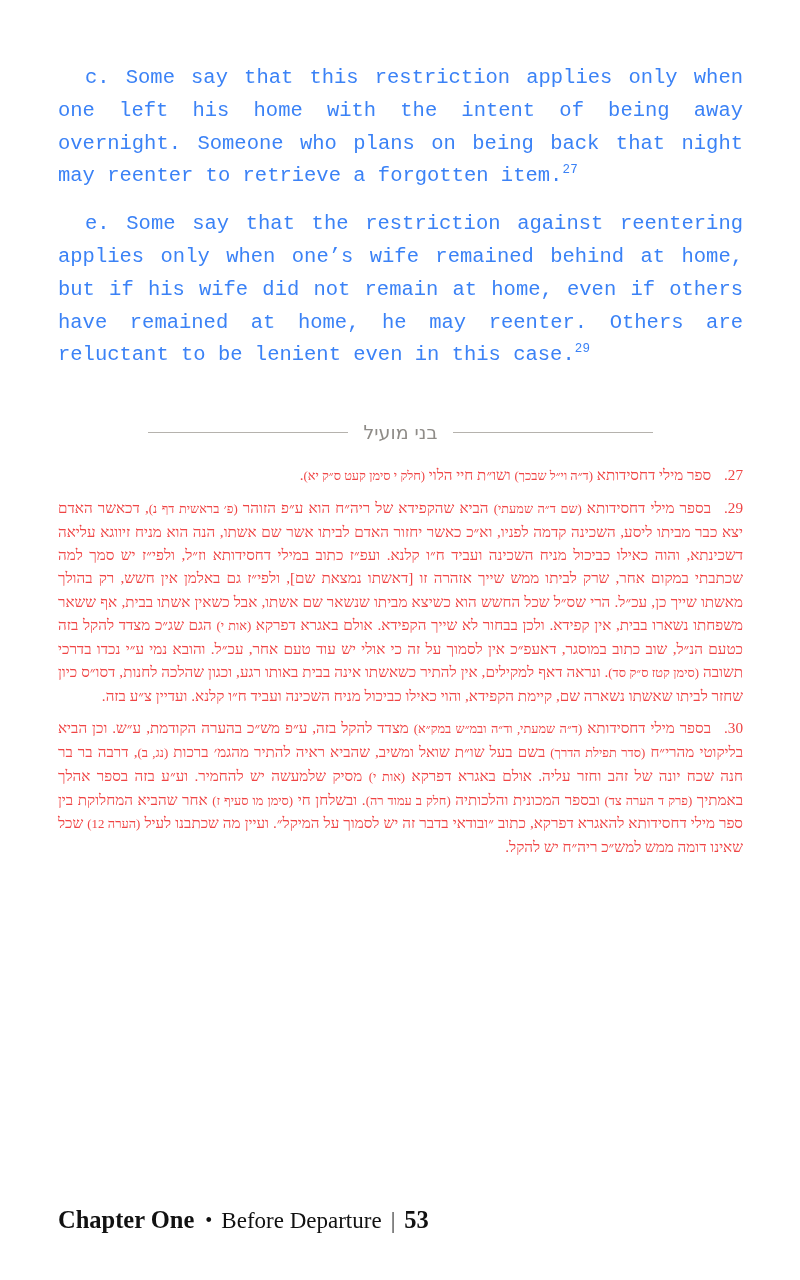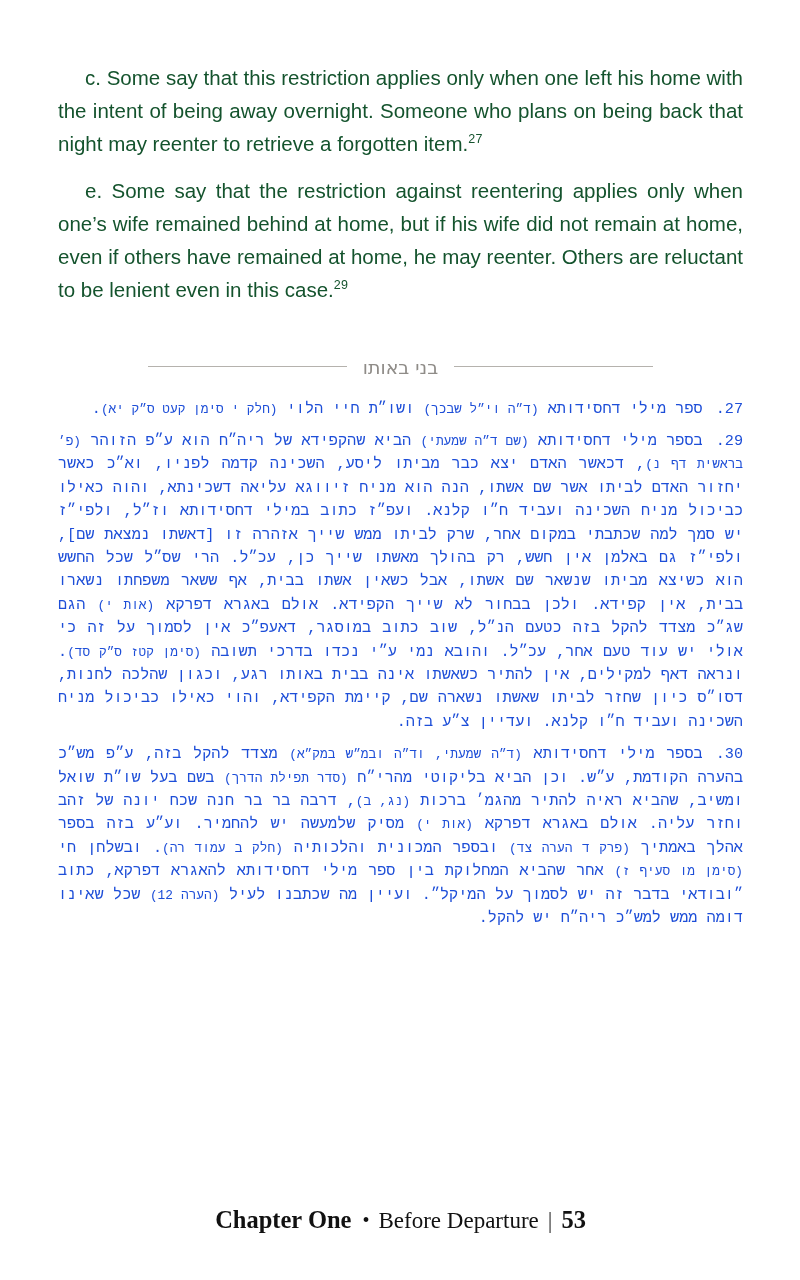--- a/index.html
+++ b/index.html
@@ -17,24 +17,24 @@
     width: 800px;
     height: 1280px;
     padding: 62px 57px 46px 58px;
     display: flex;
     flex-direction: column;
     background: #ffffff;
   }
 
   
   .english p {
-    font-family: Liberation Sans, sans-serif;
+    font-family: Liberation Mono, monospace;
     font-size: 20.5px;
     line-height: 1.6;
-    color: #14532d;
+    color: #3b82f6;
     text-align: justify;
     text-indent: 27px;
     margin: 0 0 15px 0;
   }
   .fn-mark {
     font-size: 12.5px;
     line-height: 0;
     vertical-align: super;
     letter-spacing: 0.3px;
   }
@@ -59,42 +59,42 @@
     white-space: nowrap;
     direction: rtl;
   }
 
   
   .footnotes {
     margin-top: 20px;
     direction: rtl;
   }
   .footnote {
-    font-family: Liberation Mono, monospace;
+    font-family: Liberation Serif, serif;
     font-size: 15.2px;
     line-height: 1.54;
-    color: #1d4ed8;
+    color: #ef4444;
     text-align: justify;
     margin: 0 0 9px 0;
   }
   .footnote.hang {
     padding-right: 24px;
     text-indent: -24px;
   }
   .fn-num {
     margin-left: 13px;
   }
   .fn-ref {
     font-size: 12.8px;
   }
 
   
   .page-footer {
     margin-top: auto;
-    text-align: center;
+    text-align: left;
     font-family: "Liberation Serif", serif;
     font-size: 23px;
     color: #111111;
     white-space: nowrap;
   }
   .page-footer .chapter {
     font-weight: bold;
     font-size: 24.5px;
   }
   .page-footer .bullet {
@@ -116,21 +116,21 @@
 
 <div class="page">
 
   <section class="english">
       <p>c. Some say that this restriction applies only when one left his home with the intent of being away overnight. Someone who plans on being back that night may reenter to retrieve a forgotten item.<sup class="fn-mark">27</sup></p>
       <p>e. Some say that the restriction against reentering applies only when one’s wife remained behind at home, but if his wife did not remain at home, even if others have remained at home, he may reenter. Others are reluctant to be lenient even in this case.<sup class="fn-mark">29</sup></p>
     </section>
 
   <div class="divider">
     <span class="rule"></span>
-    <span class="title">בני באותו</span>
+    <span class="title">בני מועיל</span>
     <span class="rule"></span>
   </div>
 
   <section class="footnotes">
       <div class="footnote hang"><span class="fn-num">27.</span><span class="fn-text">ספר מילי דחסידותא <span class="fn-ref">(ד״ה וי״ל שבכך)</span> ושו״ת חיי הלוי <span class="fn-ref">(חלק י סימן קעט ס״ק יא)</span>.</span></div>
       <div class="footnote"><span class="fn-num">29.</span><span class="fn-text">בספר מילי דחסידותא <span class="fn-ref">(שם ד״ה שמעתי)</span> הביא שהקפידא של ריה״ח הוא ע״פ הזוהר <span class="fn-ref">(פ׳ בראשית דף נ)</span>, דכאשר האדם יצא כבר מביתו ליסע, השכינה קדמה לפניו, וא״כ כאשר יחזור האדם לביתו אשר שם אשתו, הנה הוא מניח זיווגא עליאה דשכינתא, והוה כאילו כביכול מניח השכינה ועביד ח״ו קלנא. ועפ״ז כתוב במילי דחסידותא וז״ל, ולפי״ז יש סמך למה שכתבתי במקום אחר, שרק לביתו ממש שייך אזהרה זו [דאשתו נמצאת שם], ולפי״ז גם באלמן אין חשש, רק בהולך מאשתו שייך כן, עכ״ל. הרי שס״ל שכל החשש הוא כשיצא מביתו שנשאר שם אשתו, אבל כשאין אשתו בבית, אף ששאר משפחתו נשארו בבית, אין קפידא. ולכן בבחור לא שייך הקפידא. אולם באגרא דפרקא <span class="fn-ref">(אות י)</span> הגם שג״כ מצדד להקל בזה כטעם הנ״ל, שוב כתוב במוסגר, דאעפ״כ אין לסמוך על זה כי אולי יש עוד טעם אחר, עכ״ל. והובא נמי ע״י נכדו בדרכי תשובה <span class="fn-ref">(סימן קטז ס״ק סד)</span>. ונראה דאף למקילים, אין להתיר כשאשתו אינה בבית באותו רגע, וכגון שהלכה לחנות, דסו״ס כיון שחזר לביתו שאשתו נשארה שם, קיימת הקפידא, והוי כאילו כביכול מניח השכינה ועביד ח״ו קלנא. ועדיין צ״ע בזה.</span></div>
       <div class="footnote"><span class="fn-num">30.</span><span class="fn-text">בספר מילי דחסידותא <span class="fn-ref">(ד״ה שמעתי, וד״ה ובמ״ש במק״א)</span> מצדד להקל בזה, ע״פ מש״כ בהערה הקודמת, ע״ש. וכן הביא בליקוטי מהרי״ח <span class="fn-ref">(סדר תפילת הדרך)</span> בשם בעל שו״ת שואל ומשיב, שהביא ראיה להתיר מהגמ׳ ברכות <span class="fn-ref">(נג, ב)</span>, דרבה בר בר חנה שכח יונה של זהב וחזר עליה. אולם באגרא דפרקא <span class="fn-ref">(אות י)</span> מסיק שלמעשה יש להחמיר. וע״ע בזה בספר אהלך באמתיך <span class="fn-ref">(פרק ד הערה צד)</span> ובספר המכונית והלכותיה <span class="fn-ref">(חלק ב עמוד רה)</span>. ובשלחן חי <span class="fn-ref">(סימן מו סעיף ז)</span> אחר שהביא המחלוקת בין ספר מילי דחסידותא להאגרא דפרקא, כתוב ״ובודאי בדבר זה יש לסמוך על המיקל״. ועיין מה שכתבנו לעיל <span class="fn-ref">(הערה 12)</span> שכל שאינו דומה ממש למש״כ ריה״ח יש להקל.</span></div>
     </section>
 
   <footer class="page-footer">

